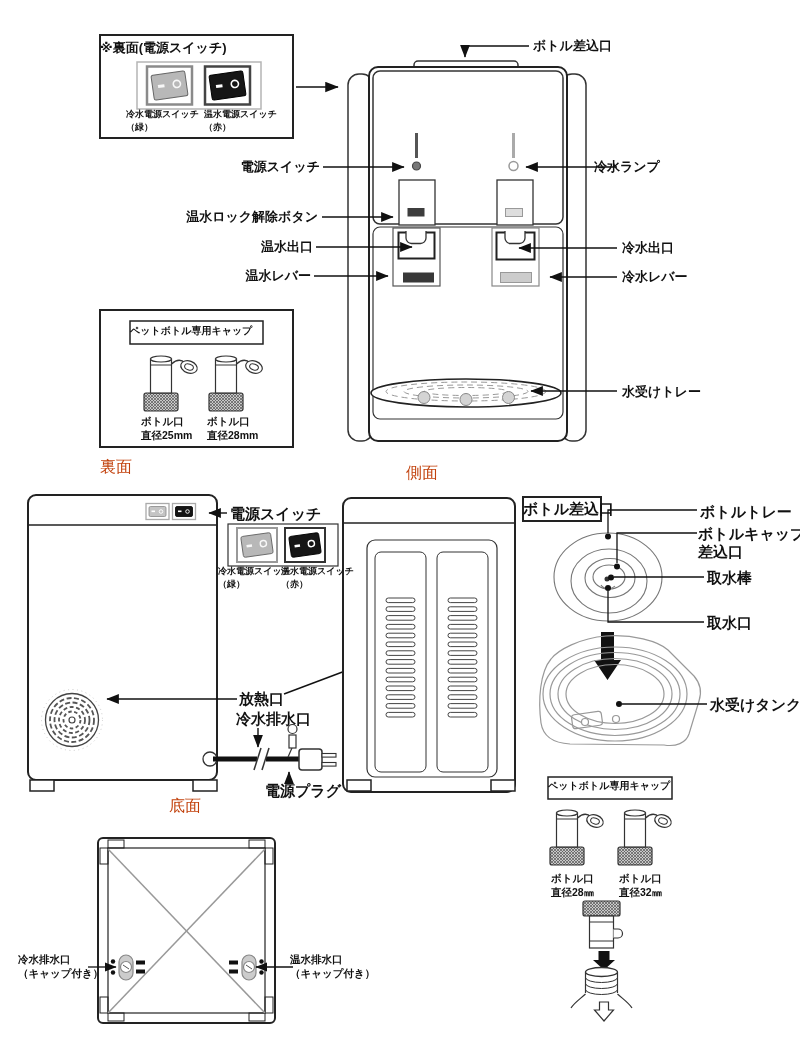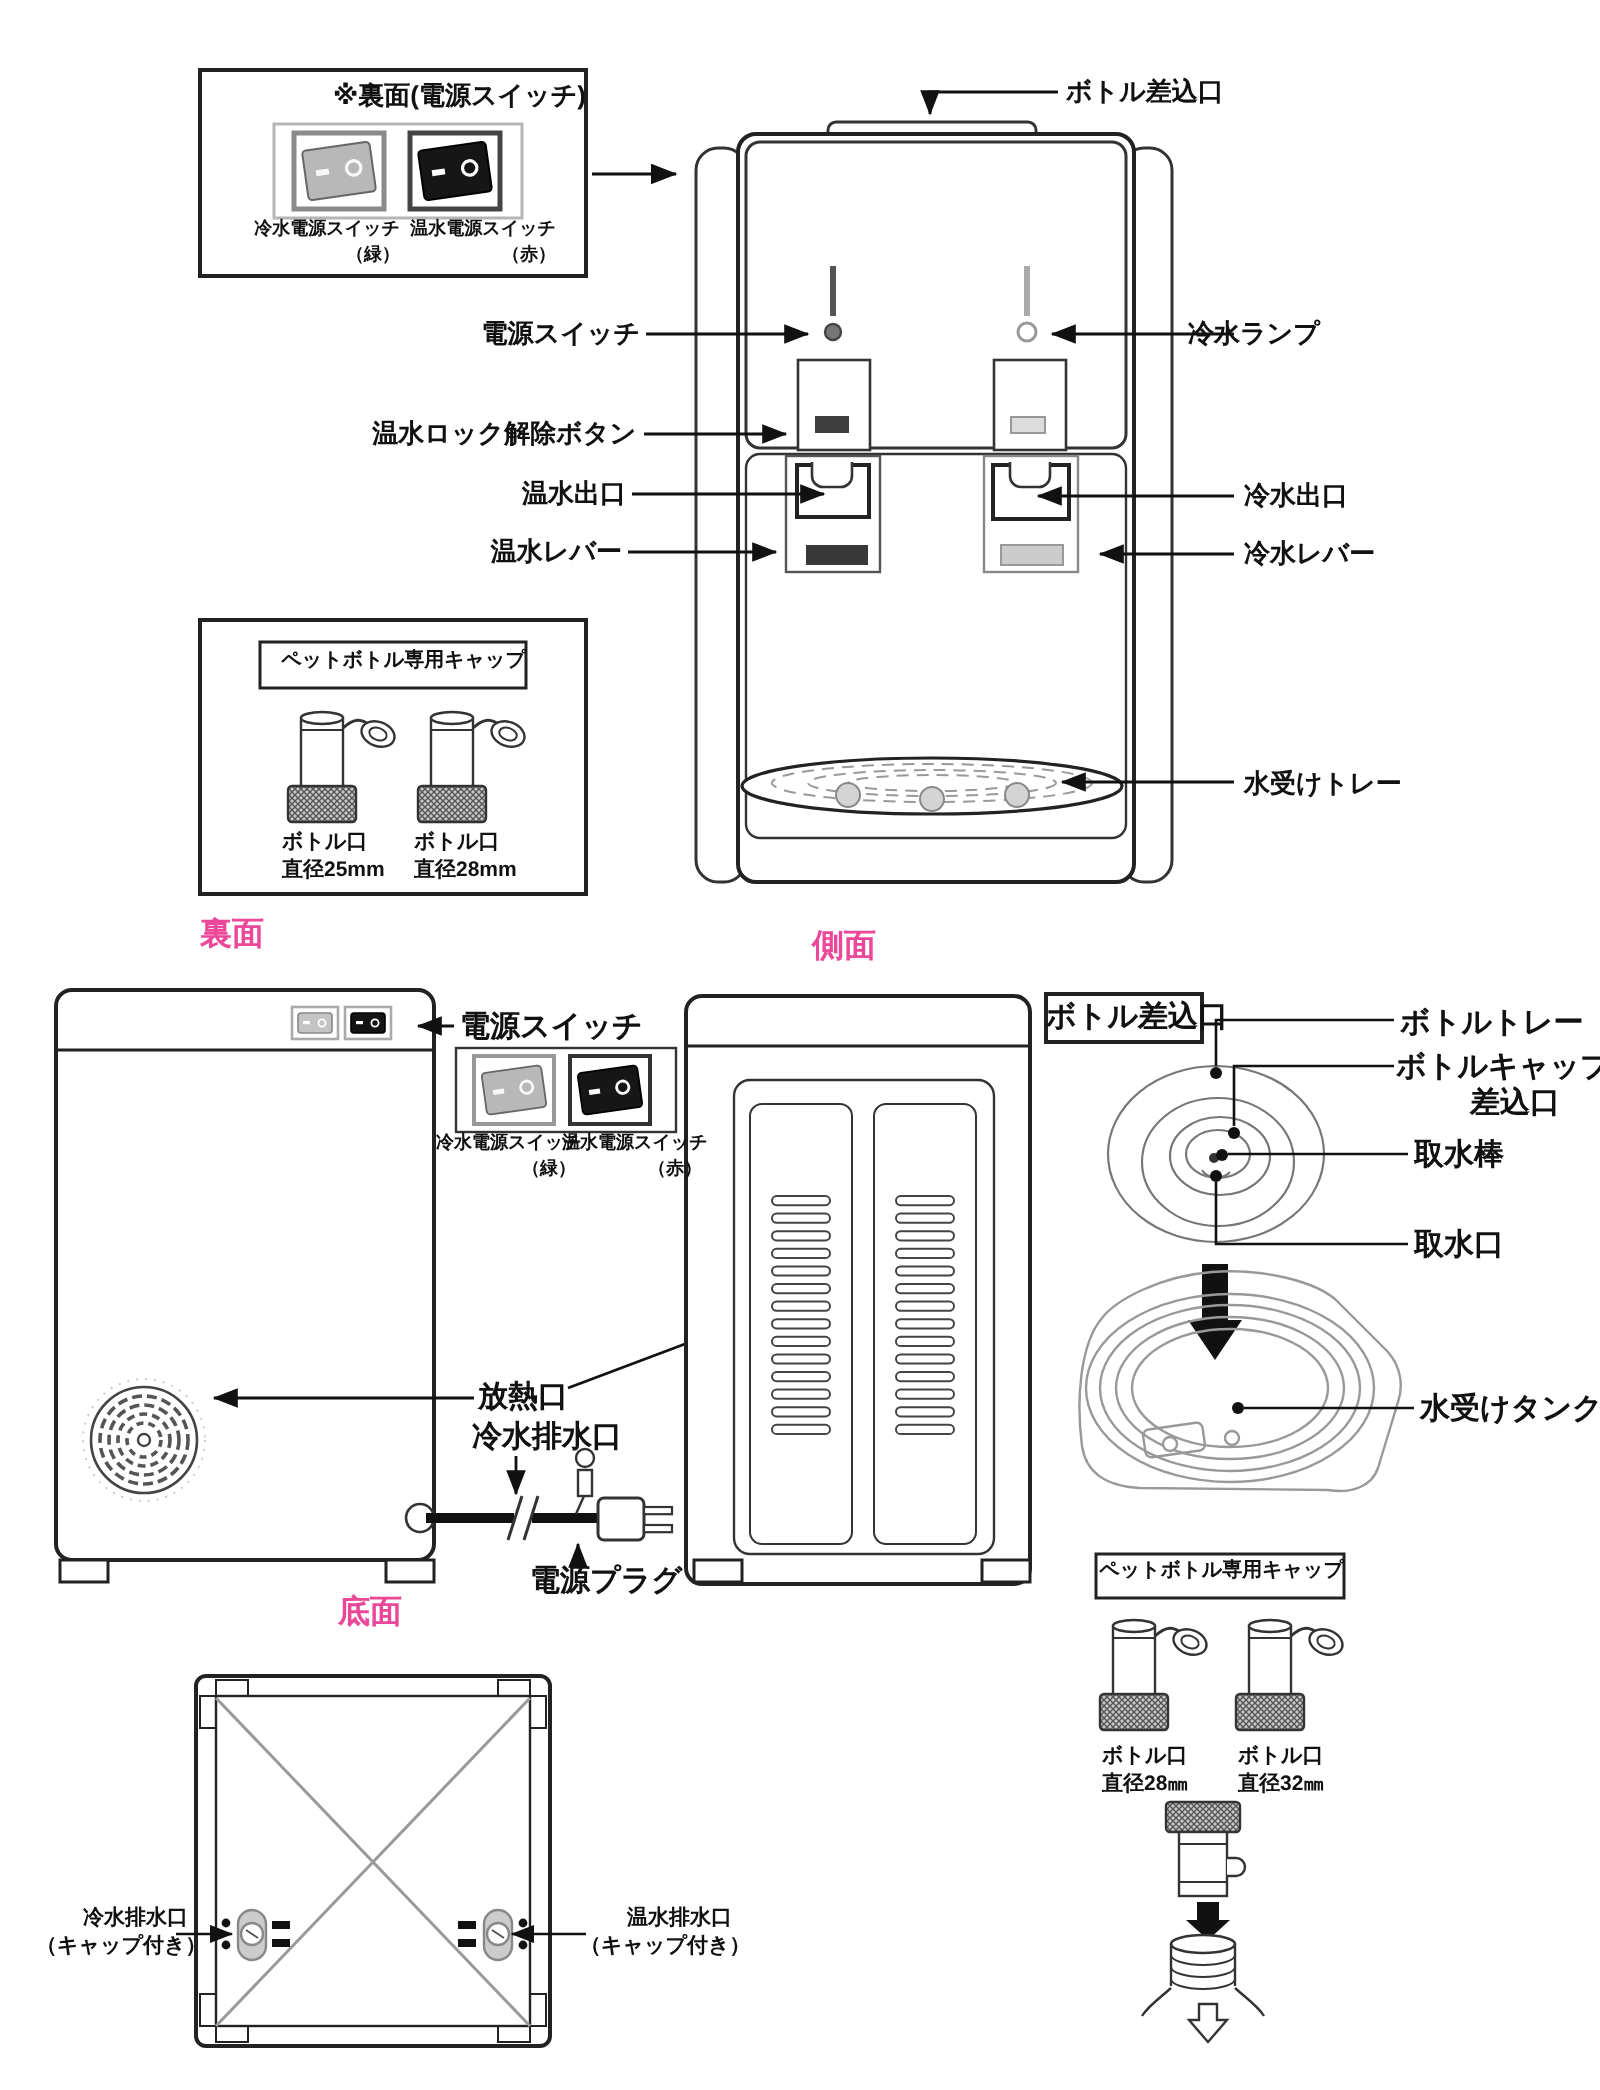--- a/index.html
+++ b/index.html
@@ -1,21 +1,21 @@
 <!DOCTYPE html>
 <html><head>
 <meta charset="utf-8">
 <style>
   html,body{margin:0;padding:0;background:#fff}
   .page{position:relative;width:800px;height:1045px;background:#fff;
         font-family:"Liberation Sans","DejaVu Sans",sans-serif;color:#111;overflow:hidden}
   svg.art{position:absolute;left:0;top:0;display:block}
   .lbl{position:absolute;font-weight:bold;font-size:15px;line-height:1.2;white-space:nowrap;color:#111}
-  .ctr{text-align:right}
-  .hd{position:absolute;font-weight:bold;font-size:16px;color:#ec4899}
+  .ctr{text-align:left}
+  .hd{position:absolute;font-weight:normal;font-size:16px;color:#c2410c}
   .sm{font-size:9px;line-height:1.45}
   .xs{font-size:10.5px;line-height:1.35}
   .t13{font-size:13px}
   .t11{font-size:10px}
   .blk span{display:block}
 </style>
 </head>
 <body>
 
 <div class="page">

